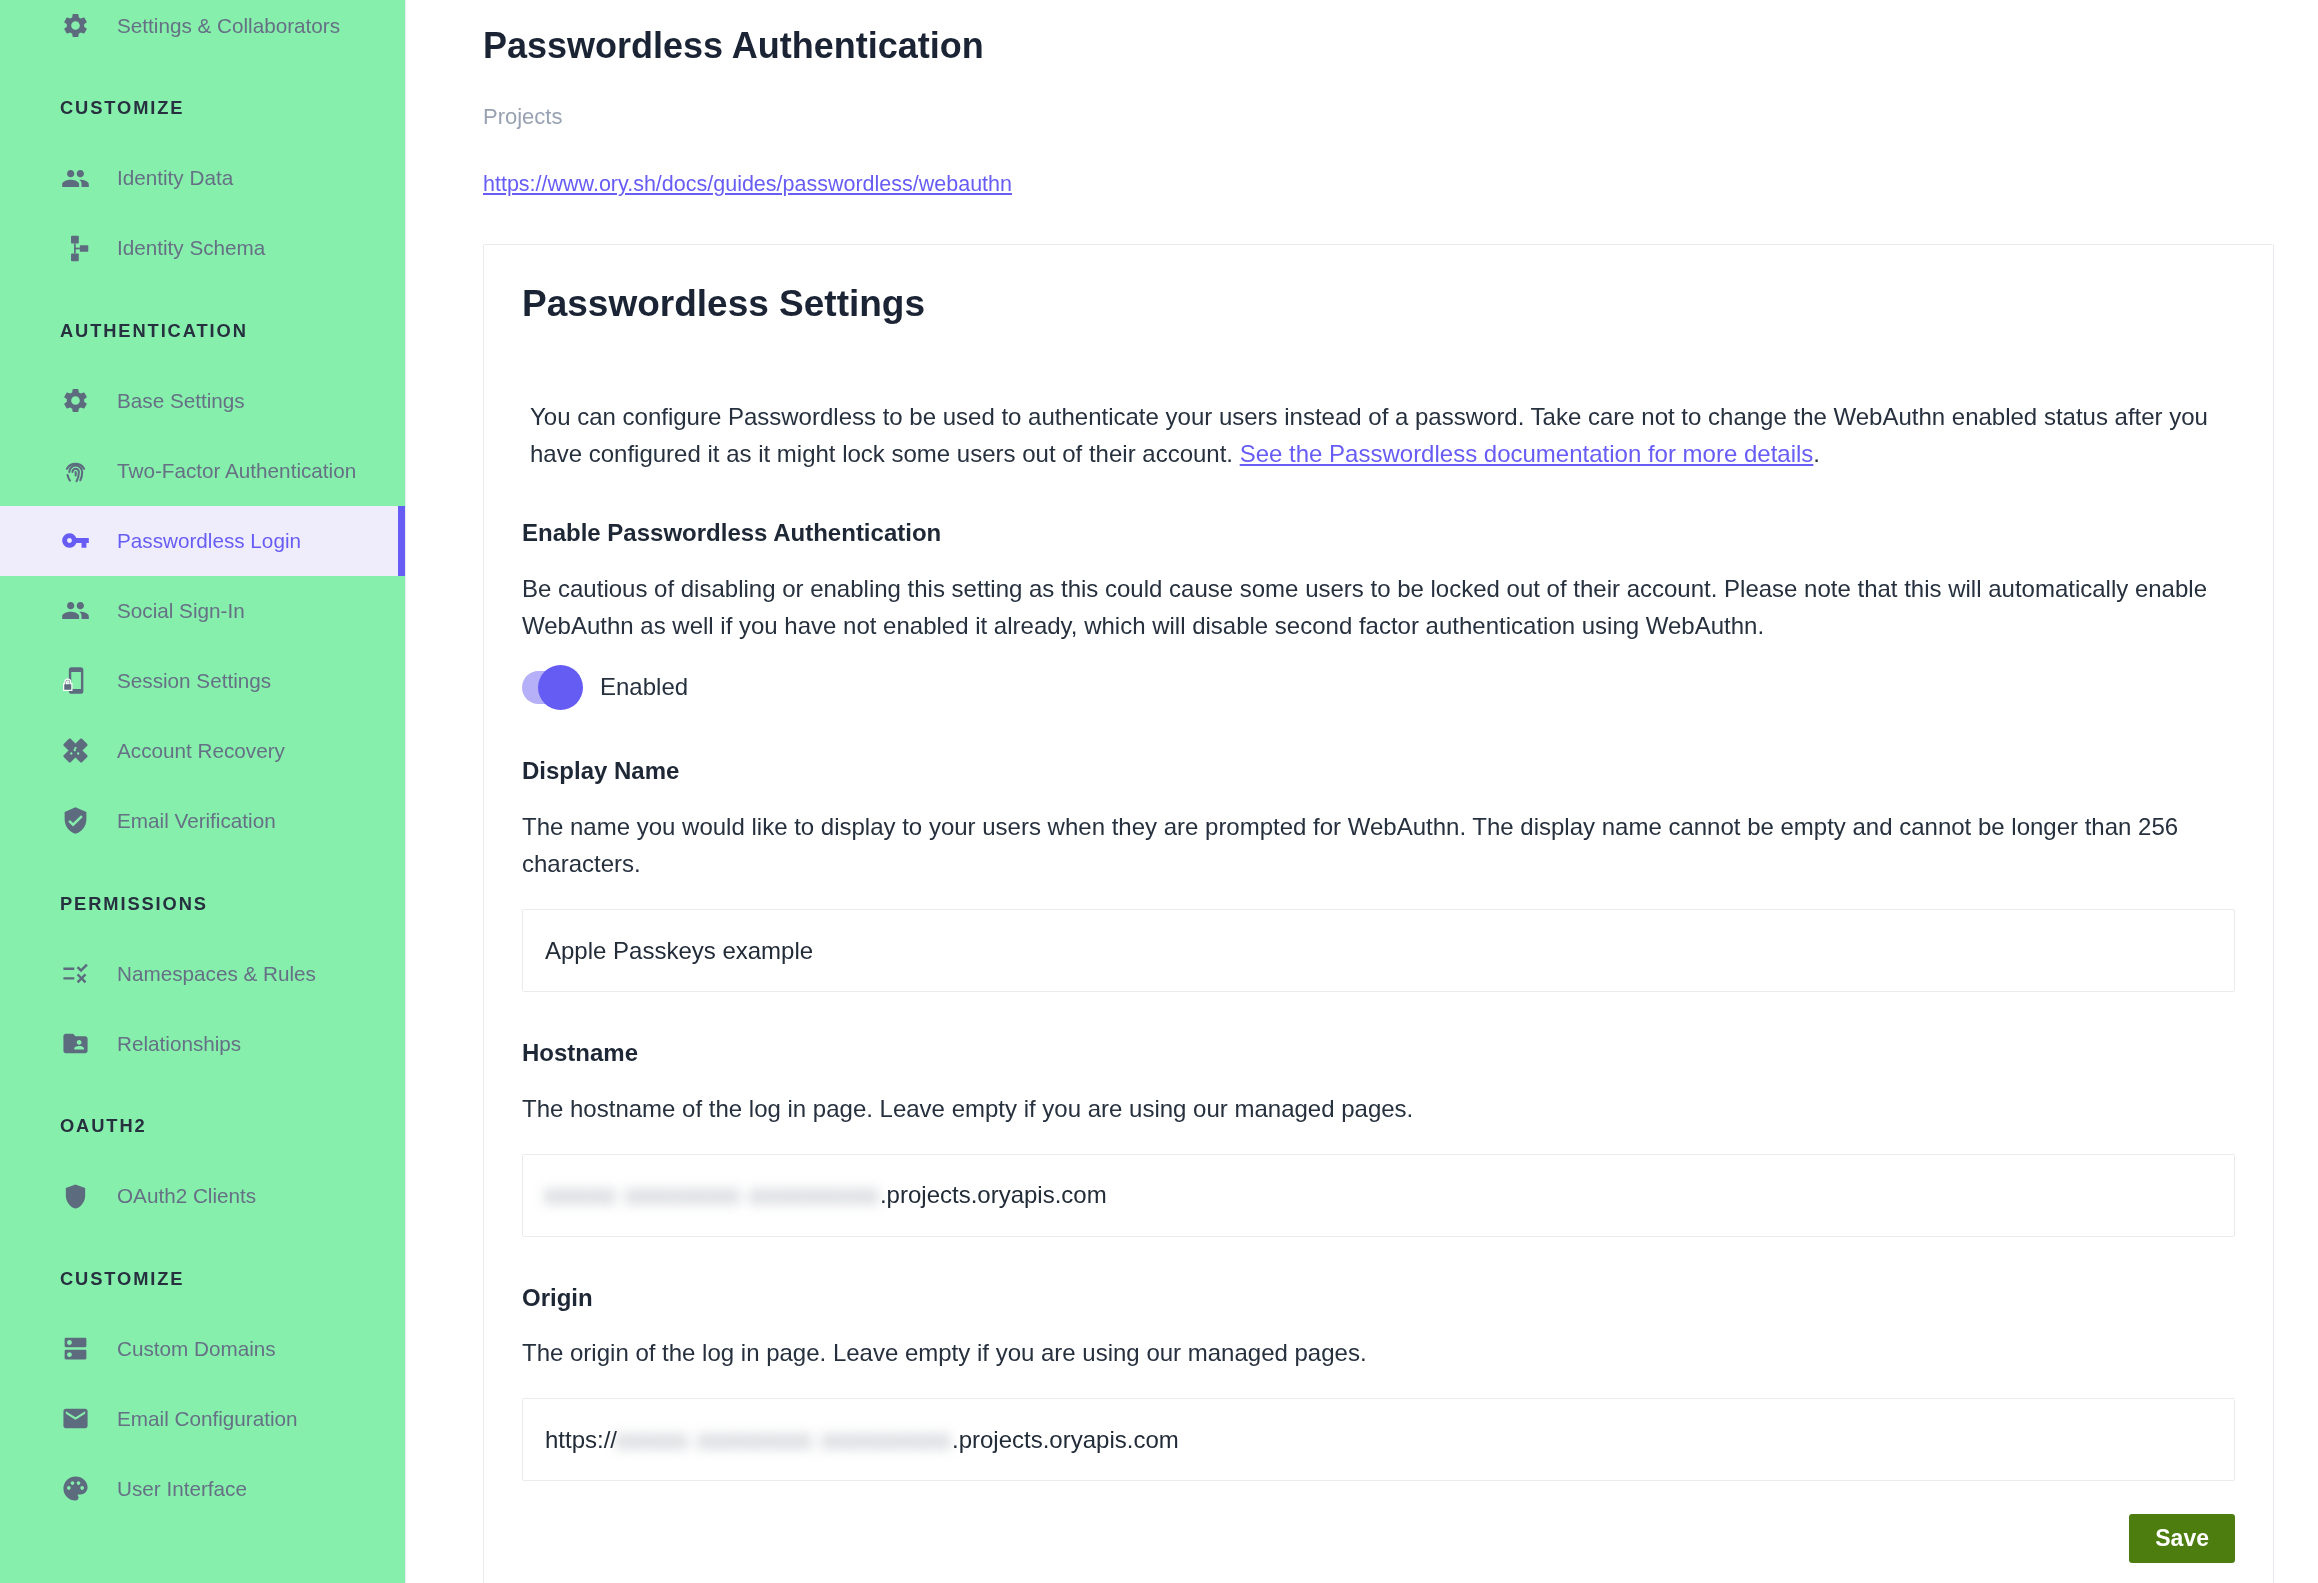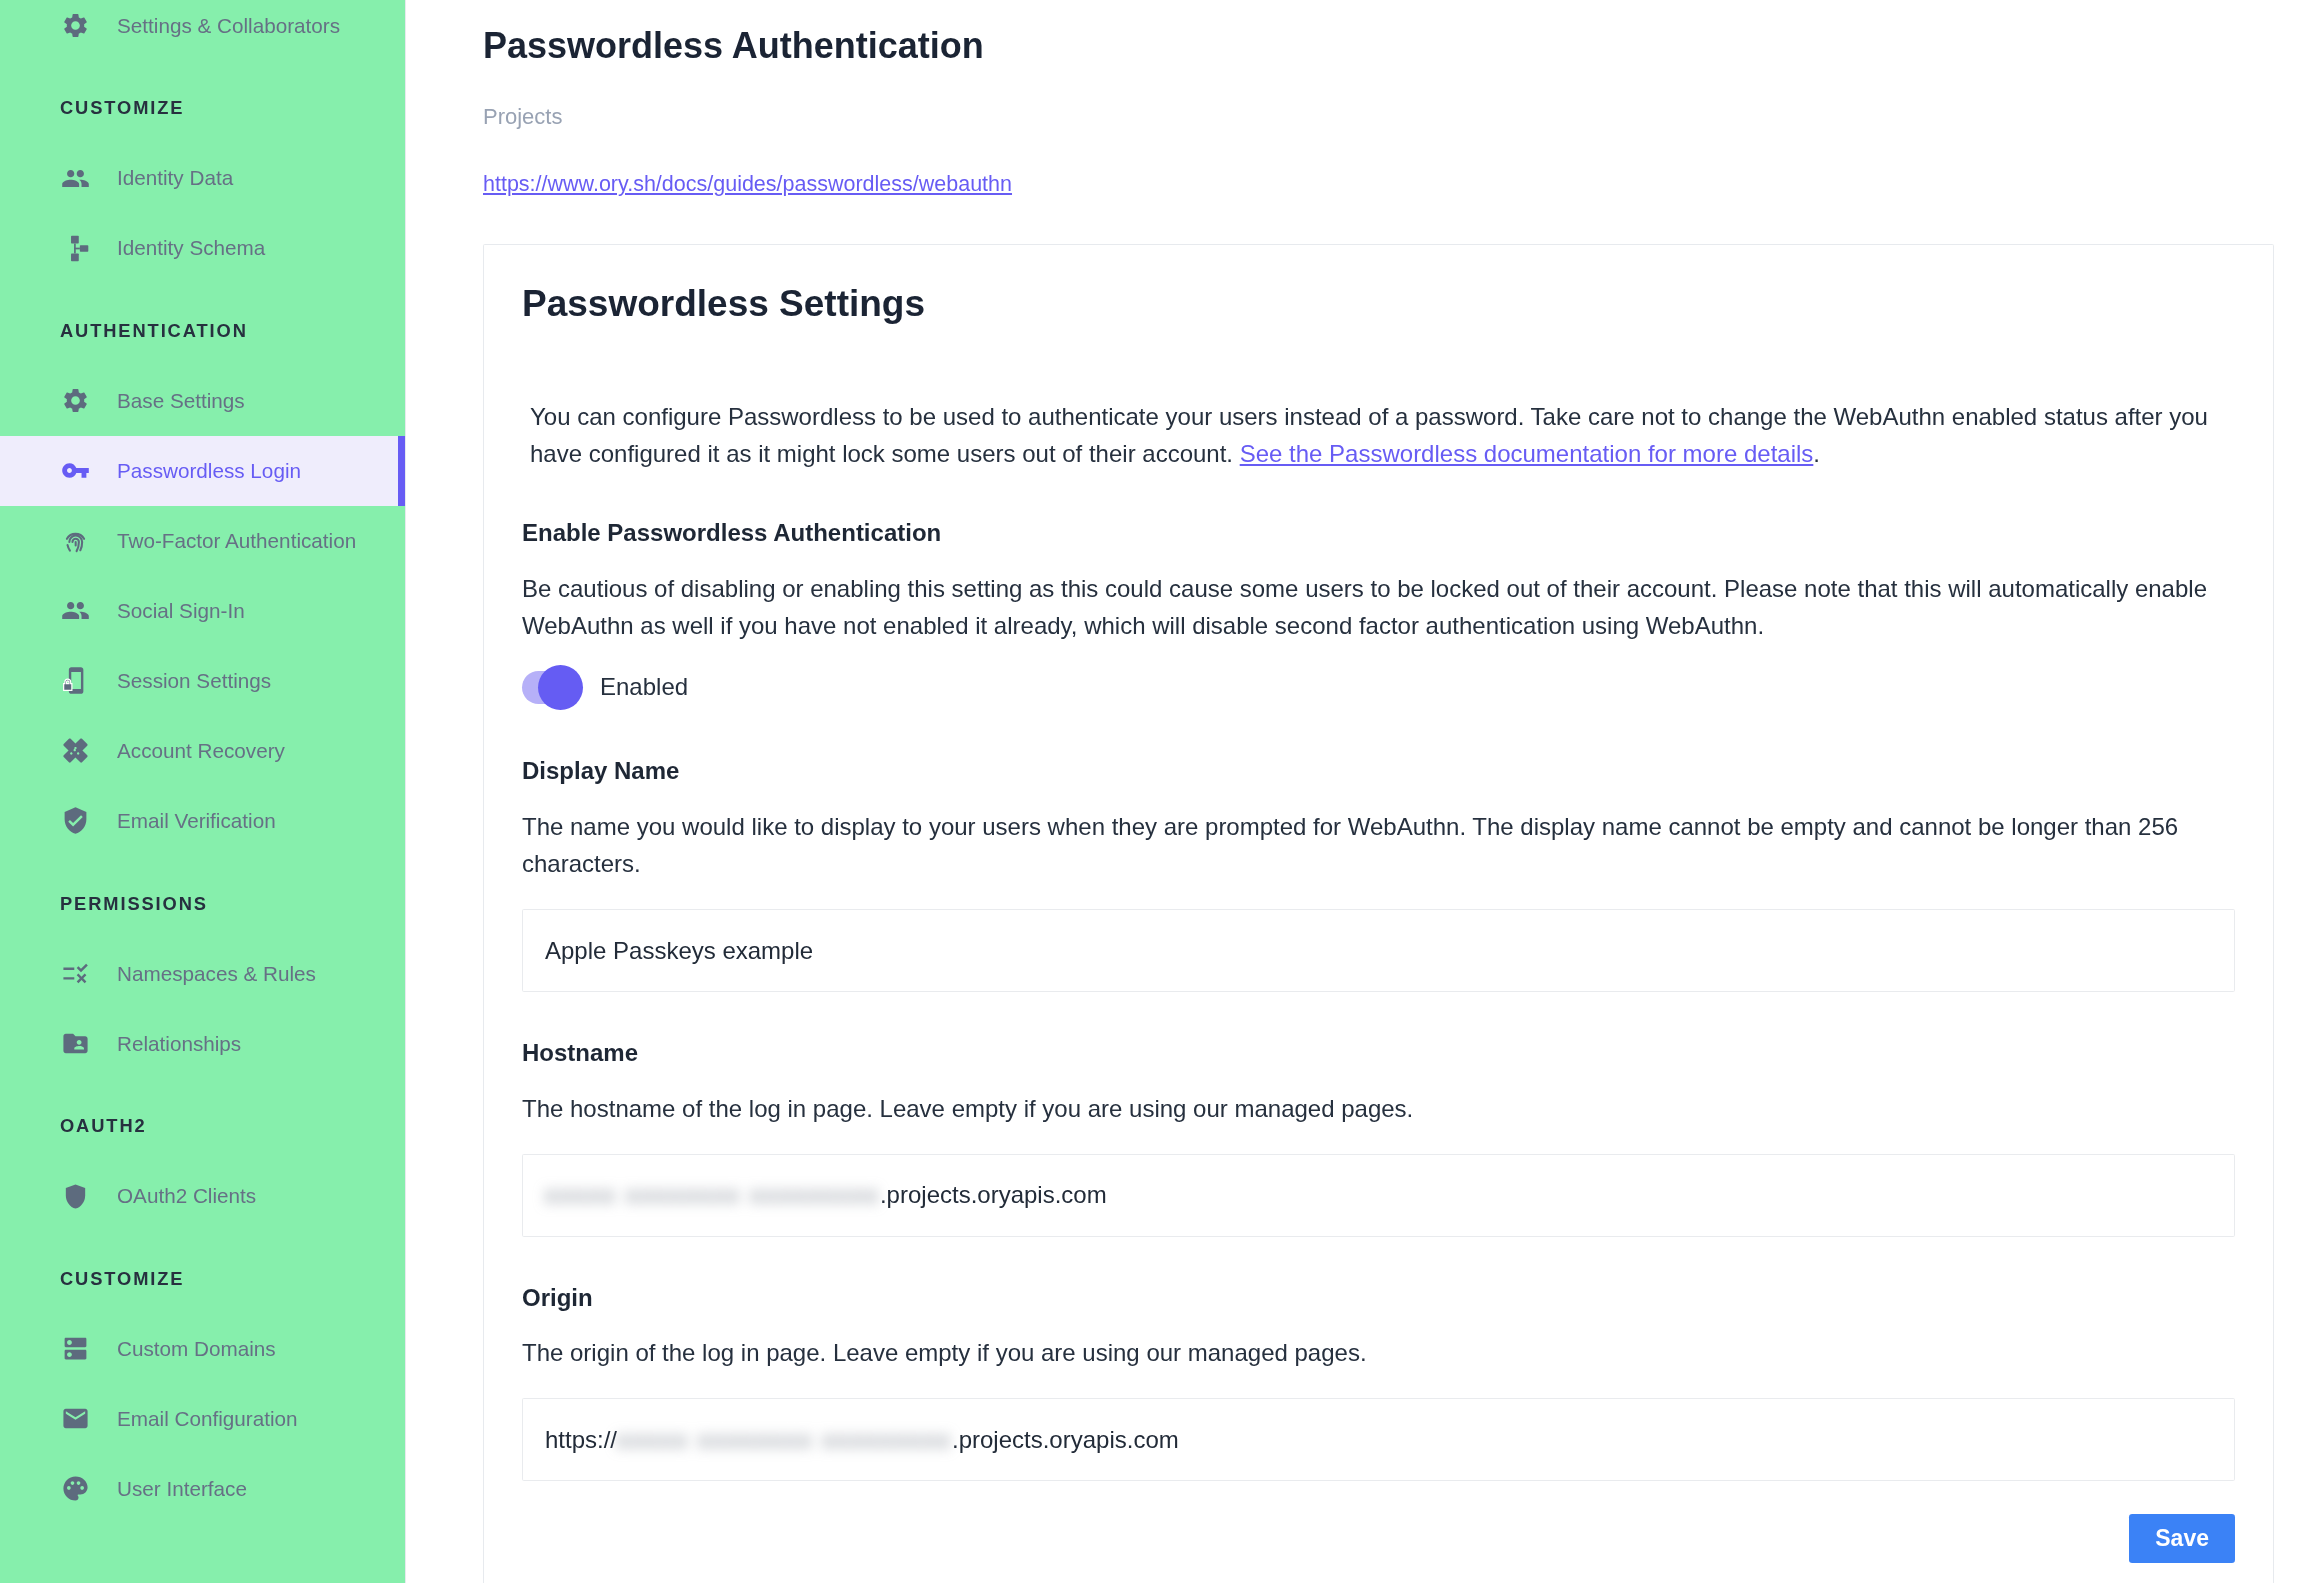--- a/index.html
+++ b/index.html
@@ -157,21 +157,21 @@
     color: #79818D;
     letter-spacing: 2.4px;
     user-select: none;
   }
 
   .save-row {
     margin-top: 33px;
     display: flex; justify-content: flex-end;
   }
   .save-btn {
-    background: #3b82f6;
+    background: #4d7c0f;
     color: #ffffff;
     border: none;
     border-radius: 3.2px;
     font-family: inherit;
     font-size: 23px; font-weight: 700;
     height: 49px;
     padding: 0 26px;
     cursor: pointer;
   }
 </style>
@@ -221,42 +221,42 @@
 
       <div class="side-item">
         <span class="icon">
           <svg viewBox="0 0 24 24" fill="currentColor">
               <path d="M19.14 12.94c.04-.3.06-.61.06-.94s-.02-.64-.07-.94l2.03-1.58c.18-.14.23-.41.12-.61l-1.92-3.32c-.12-.22-.37-.29-.59-.22l-2.39.96c-.5-.38-1.03-.7-1.62-.94l-.36-2.54c-.04-.24-.24-.41-.48-.41h-3.84c-.24 0-.43.17-.47.41l-.36 2.54c-.59.24-1.13.57-1.62.94l-2.39-.96c-.22-.08-.47 0-.59.22L2.74 8.87c-.12.21-.08.47.12.61l2.03 1.58c-.05.3-.09.63-.09.94s.02.64.07.94l-2.03 1.58c-.18.14-.23.41-.12.61l1.92 3.32c.12.22.37.29.59.22l2.39-.96c.5.38 1.03.7 1.62.94l.36 2.54c.05.24.24.41.48.41h3.84c.24 0 .44-.17.47-.41l.36-2.54c.59-.24 1.13-.56 1.62-.94l2.39.96c.22.08.47 0 .59-.22l1.92-3.32c.12-.22.07-.47-.12-.61l-2.01-1.58zM12 15.6c-1.98 0-3.6-1.62-3.6-3.6s1.62-3.6 3.6-3.6 3.6 1.62 3.6 3.6-1.62 3.6-3.6 3.6z"></path>
             </svg>
         </span>
         <span>Base Settings</span>
       </div>
 
-      <div class="side-item active">
-        <span class="icon">
-          <svg viewBox="0 0 24 24" fill="currentColor">
-              <path d="M12.65 10C11.83 7.67 9.61 6 7 6c-3.31 0-6 2.69-6 6s2.69 6 6 6c2.61 0 4.83-1.67 5.65-4H17v4h4v-4h2v-4H12.65zM7 14c-1.1 0-2-.9-2-2s.9-2 2-2 2 .9 2 2-.9 2-2 2z"></path>
-            </svg>
-        </span>
-        <span>Passwordless Login</span>
-      </div>
-
       <div class="side-item">
         <span class="icon">
           <svg viewBox="0 0 24 24" fill="none" stroke="currentColor" stroke-width="1.7" stroke-linecap="round">
               <path d="M4.9 10.6a8.2 8.2 0 0 1 14.2 0"></path>
               <path d="M6.9 13.2a5.3 5.3 0 0 1 10.6 0c0 2.8-.5 5-1.5 6.9"></path>
               <path d="M9.5 13.2a2.65 2.65 0 0 1 5.3 0c0 3.2-.7 5.6-1.9 7.6"></path>
               <path d="M12.15 13.2v2.9"></path>
               <path d="M5.4 15.7c.4 1.8 1.1 3.4 2 4.7"></path>
             </svg>
         </span>
         <span>Two-Factor Authentication</span>
       </div>
 
+      <div class="side-item active">
+        <span class="icon">
+          <svg viewBox="0 0 24 24" fill="currentColor">
+              <path d="M12.65 10C11.83 7.67 9.61 6 7 6c-3.31 0-6 2.69-6 6s2.69 6 6 6c2.61 0 4.83-1.67 5.65-4H17v4h4v-4h2v-4H12.65zM7 14c-1.1 0-2-.9-2-2s.9-2 2-2 2 .9 2 2-.9 2-2 2z"></path>
+            </svg>
+        </span>
+        <span>Passwordless Login</span>
+      </div>
+
       <div class="side-item">
         <span class="icon">
           <svg viewBox="0 0 24 24" fill="currentColor">
               <path d="M16 11c1.66 0 2.99-1.34 2.99-3S17.66 5 16 5c-1.66 0-3 1.34-3 3s1.34 3 3 3zm-8 0c1.66 0 2.99-1.34 2.99-3S9.66 5 8 5C6.34 5 5 6.34 5 8s1.34 3 3 3zm0 2c-2.33 0-7 1.17-7 3.5V19h14v-2.5c0-2.33-4.67-3.5-7-3.5zm8 0c-.29 0-.62.02-.97.05 1.16.84 1.97 1.97 1.97 3.45V19h6v-2.5c0-2.33-4.67-3.5-7-3.5z"></path>
             </svg>
         </span>
         <span>Social Sign-In</span>
       </div>
 
       <div class="side-item">

